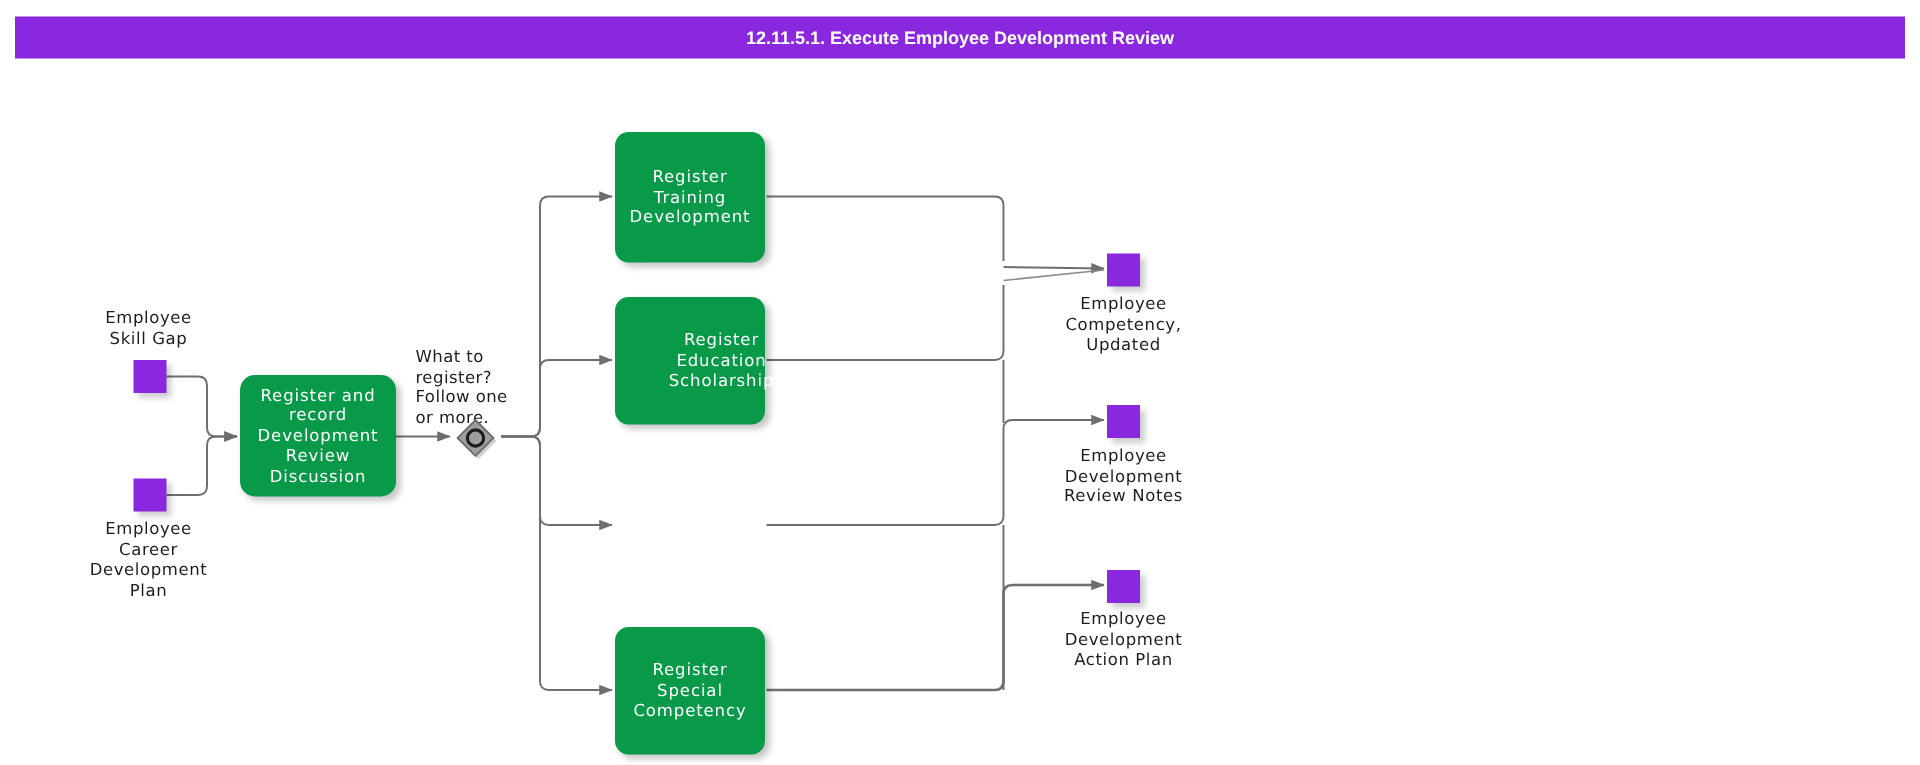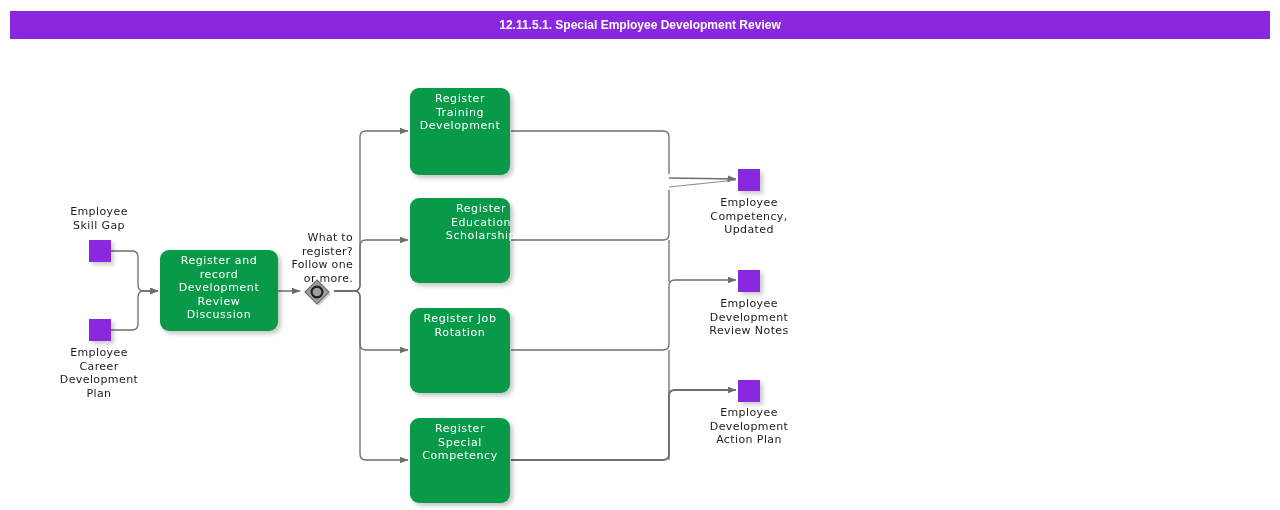--- a/index.html
+++ b/index.html
@@ -56,21 +56,21 @@
   .node {
     position: absolute;
     box-sizing: border-box;
   }
 
   .task {
     background: #089949;
     border-radius: 9px;
     box-shadow: 3px 3px 4px rgba(0,0,0,0.22);
     display: flex;
-    align-items: flex-start;
+    align-items: center;
     justify-content: center;
     text-align: center;
     color: #ffffff;
     font-size: 11px;
     line-height: 13.5px;
     letter-spacing: 0.6px;
     padding: 4px 6px;
     font-family: "DejaVu Sans", sans-serif;
   }
 
@@ -87,42 +87,42 @@
     color: #1d1d1d;
     font-size: 11px;
     line-height: 13.5px;
     letter-spacing: 0.4px;
     white-space: pre-line;
     font-family: "DejaVu Sans", sans-serif;
   }
 
   .gateway-label {
     position: absolute;
-    text-align: right;
+    text-align: left;
     color: #1d1d1d;
     font-size: 11px;
     line-height: 13.5px;
     letter-spacing: 0.3px;
     white-space: pre-line;
     font-family: "DejaVu Sans", sans-serif;
   }
 
   .gateway {
     position: absolute;
     width: 30px;
     height: 30px;
   }
 </style>
 </head>
 <body>
 
 <div id="canvas">
 
   <div class="title-bar">
-    <span class="title-text">12.11.5.1. Special Employee Development Review</span>
+    <span class="title-text">12.11.5.1. Execute Employee Development Review</span>
   </div>
 
   <svg id="wires" viewBox="0 0 1280 510">
     <defs>
       <marker id="arrow" markerWidth="9" markerHeight="7" refX="8.5" refY="3.5" orient="auto" markerUnits="userSpaceOnUse">
         <path d="M0,0 L9,3.5 L0,7 z" fill="#6e6e6e"></path>
       </marker>
       <marker id="arrowthin" markerWidth="9" markerHeight="7" refX="8.5" refY="3.5" orient="auto" markerUnits="userSpaceOnUse">
         <path d="M0,0 L9,3.5 L0,7 z" fill="#7a7a7a"></path>
       </marker>
@@ -159,35 +159,32 @@
   <div class="artifact-label" style="left:40px; top:205px; width:118px;">Employee
 Skill Gap</div>
   <div class="node artifact" style="left:89px; top:240px;"></div>
 
   <div class="node artifact" style="left:89px; top:319px;"></div>
   <div class="artifact-label" style="left:40px; top:346px; width:118px;">Employee
 Career
 Development
 Plan</div>
 
-  <div class="node task" style="left:160px; top:250px; width:118px; height:81px;">
+  <div class="node task" style="left:160px; top:250px; width:104px; height:81px;border-radius:10px;">
     <span>Register and record Development Review Discussion</span>
   </div>
 
   <div class="node task" style="left:410px; top:88px; width:100px; height:87px;">
     <span>Register Training Development</span>
   </div>
 
   <div class="node task" style="left:410px; top:198px; width:100px; height:85px;padding-left:48px;">
     <span>Register Education Scholarship</span>
   </div>
 
-  <div class="node task" style="left:410px; top:308px; width:100px; height:85px;">
-    <span>Register Job Rotation</span>
-  </div>
 
   <div class="node task" style="left:410px; top:418px; width:100px; height:85px;">
     <span>Register Special Competency</span>
   </div>
 
   <div class="gateway-label" style="left:277px; top:231px; width:76px;">What to register? Follow one or more.</div>
 
   <svg class="gateway" style="left:302px; top:277px;" viewBox="0 0 30 30">
     <g transform="translate(1.5,1.5)">
       <path d="M13.5,1.5 L25.5,13.5 L13.5,25.5 L1.5,13.5 Z" fill="rgba(0,0,0,0.18)" transform="translate(2,2)"></path>

